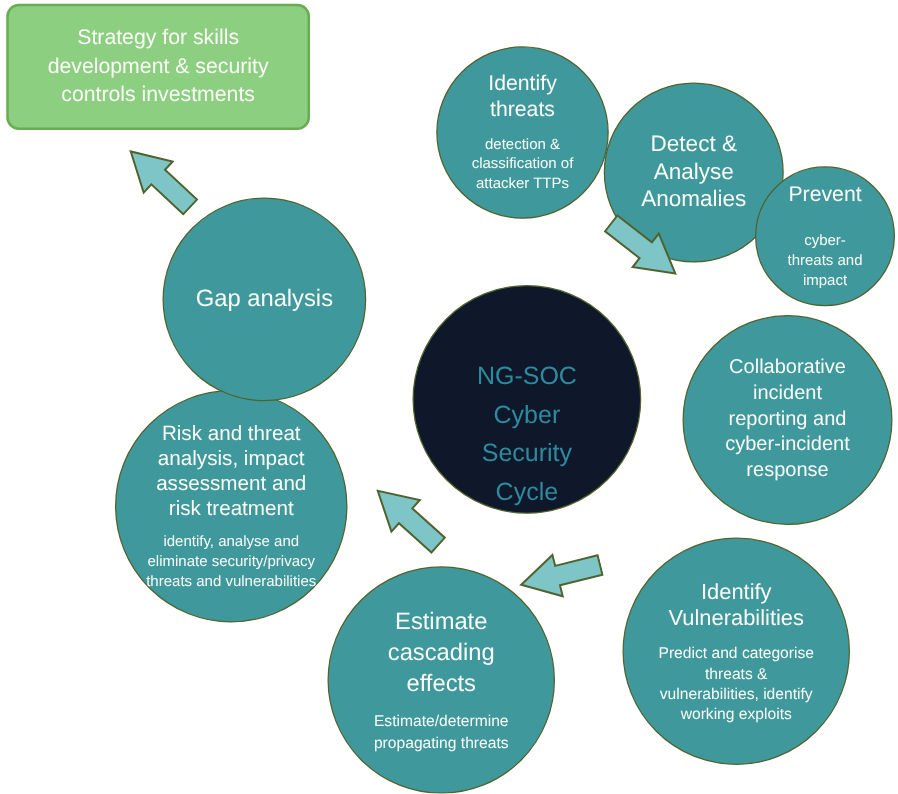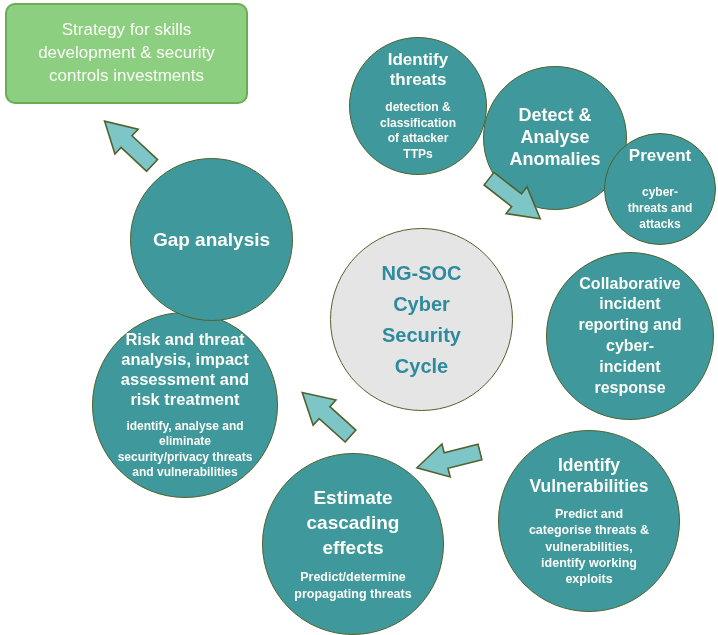--- a/index.html
+++ b/index.html
@@ -20,21 +20,21 @@
     position:absolute;left:5px;top:3px;width:243px;height:101px;
     background:var(--box-fill);border:2px solid var(--box-border);border-radius:10px;
     display:flex;align-items:center;justify-content:center;box-sizing:border-box;
     text-align:center;color:var(--text-on-teal);font-size:17px;line-height:1.35;
     padding:4px 18px;
   }
   .circle{
     position:absolute;border-radius:50%;
     background:var(--circle-fill);border:1.5px solid var(--shape-border);
     display:flex;flex-direction:column;align-items:center;justify-content:center;
-    text-align:center;color:var(--text-on-teal);box-sizing:border-box;font-weight:bold;
+    text-align:center;color:var(--text-on-teal);box-sizing:border-box;
   }
   .c-title{line-height:1.22;}
   .c-sub{line-height:1.3;margin-top:9px;}
   
   #c-identify-threats{left:349px;top:37px;width:138px;height:138px;z-index:2;}
   #c-identify-threats .c-title{font-size:17px;max-width:110px;}
   #c-identify-threats .c-sub{font-size:12px;max-width:88px;}
   #c-detect{left:483px;top:66px;width:144px;height:144px;z-index:3;}
   #c-detect .c-title{font-size:18px;max-width:100px;}
   #c-prevent{left:604px;top:133px;width:112px;height:112px;z-index:4;gap:12px;}
@@ -49,21 +49,21 @@
   #c-estimate .c-title{font-size:19px;max-width:120px;line-height:1.3;}
   #c-estimate .c-sub{font-size:12.5px;max-width:150px;}
   #c-risk{left:92px;top:312px;width:186px;height:186px;z-index:2;}
   #c-risk .c-title{font-size:16.5px;max-width:150px;}
   #c-risk .c-sub{font-size:12px;max-width:142px;}
   #c-gap{left:130px;top:158px;width:163px;height:163px;z-index:2;}
   #c-gap .c-title{font-size:19px;max-width:140px;}
   #c-gap .c-sub{font-size:12px;max-width:102px;}
   #c-center{
     left:330px;top:228px;width:183px;height:183px;z-index:1;
-    background:#e5e5e5;border:1px solid var(--shape-border);color:var(--center-text);
+    background:#0f172a;border:1px solid var(--shape-border);color:var(--center-text);justify-content:flex-end;
   }
   #c-center .center-line{display:block;font-size:20px;line-height:1.55;}
   
   .arrow{position:absolute;width:68px;height:40px;z-index:5;}
   .arrow polygon{fill:var(--arrow-fill);stroke:var(--shape-border);stroke-width:1.6;stroke-linejoin:miter;}
   #arrow-gap-strategy{left:94px;top:123px;transform:rotate(-137deg);}
   #arrow-detect-collab{left:481px;top:179px;transform:rotate(38deg);}
   #arrow-vuln-estimate{left:414px;top:440px;transform:rotate(166deg);}
   #arrow-estimate-risk{left:292px;top:394px;transform:rotate(-138deg);}
 </style>
@@ -80,35 +80,35 @@
     <div class="c-title">Identify threats</div>
     <div class="c-sub">detection &amp; classification of attacker TTPs</div>
   </div>
 
   <div class="circle" id="c-detect">
     <div class="c-title">Detect &amp; Analyse Anomalies</div>
   </div>
 
   <div class="circle" id="c-prevent">
     <div class="c-title">Prevent</div>
-    <div class="c-sub">cyber-threats and attacks</div>
+    <div class="c-sub">cyber-threats and impact</div>
   </div>
 
   <div class="circle" id="c-collaborative">
     <div class="c-title">Collaborative incident reporting and cyber-incident response</div>
   </div>
 
   <div class="circle" id="c-vulnerabilities">
     <div class="c-title">Identify Vulnerabilities</div>
     <div class="c-sub">Predict and categorise threats &amp; vulnerabilities, identify working exploits</div>
   </div>
 
   <div class="circle" id="c-estimate">
     <div class="c-title">Estimate cascading effects</div>
-    <div class="c-sub">Predict/determine propagating threats</div>
+    <div class="c-sub">Estimate/determine propagating threats</div>
   </div>
 
   <div class="circle" id="c-risk">
     <div class="c-title">Risk and threat analysis, impact assessment and risk treatment</div>
     <div class="c-sub">identify, analyse and eliminate security/privacy threats and vulnerabilities</div>
   </div>
 
   <div class="circle" id="c-gap">
     <div class="c-title">Gap analysis</div>
   </div>

